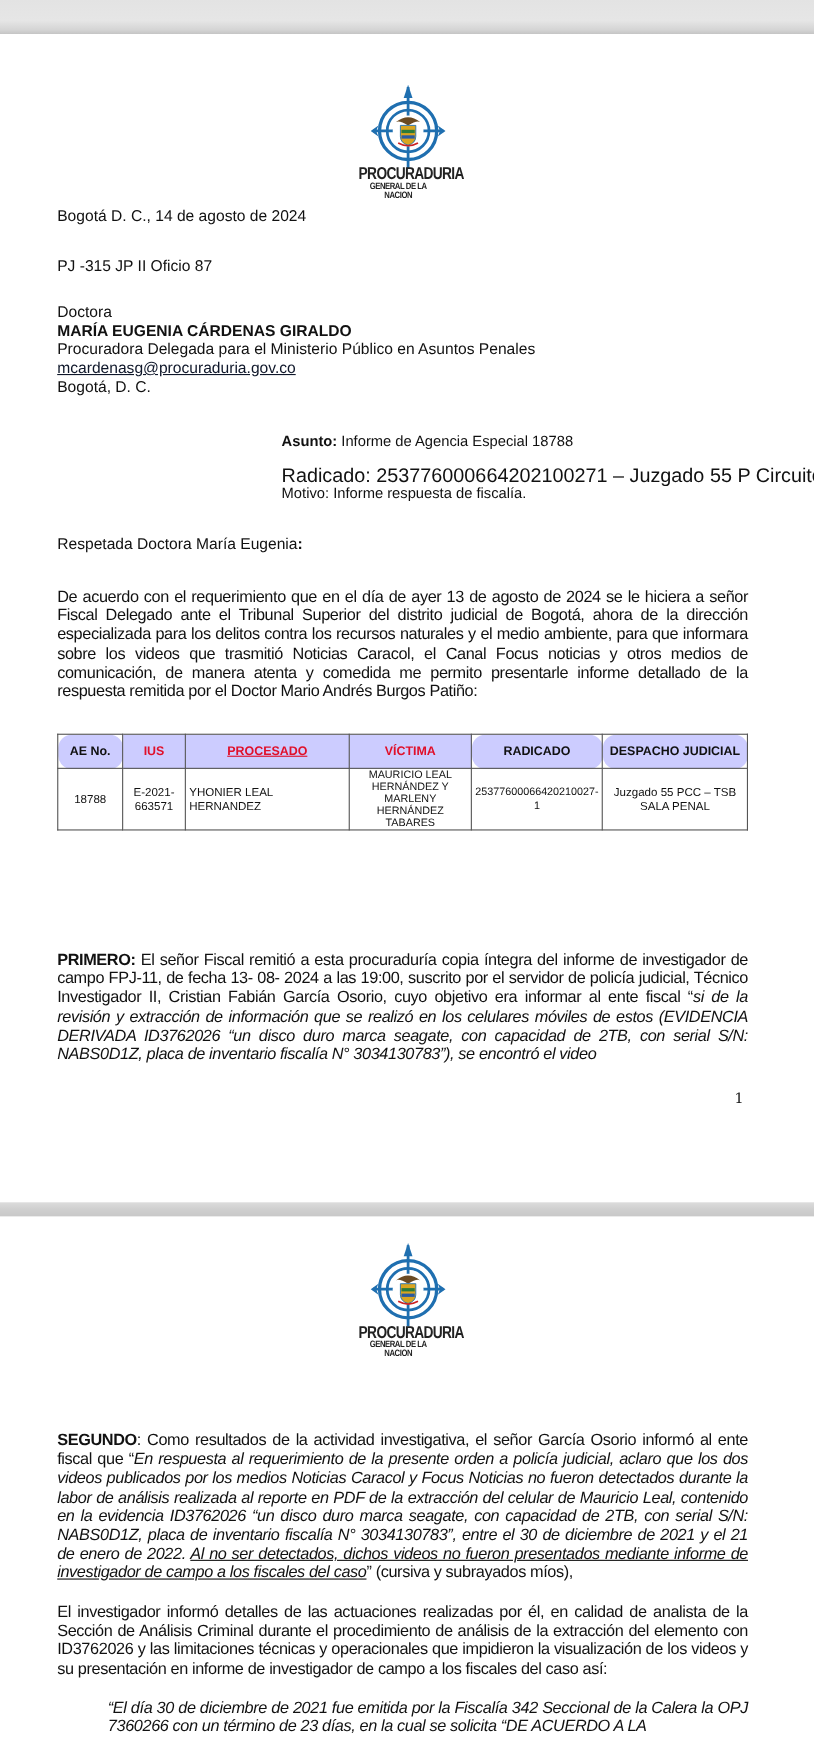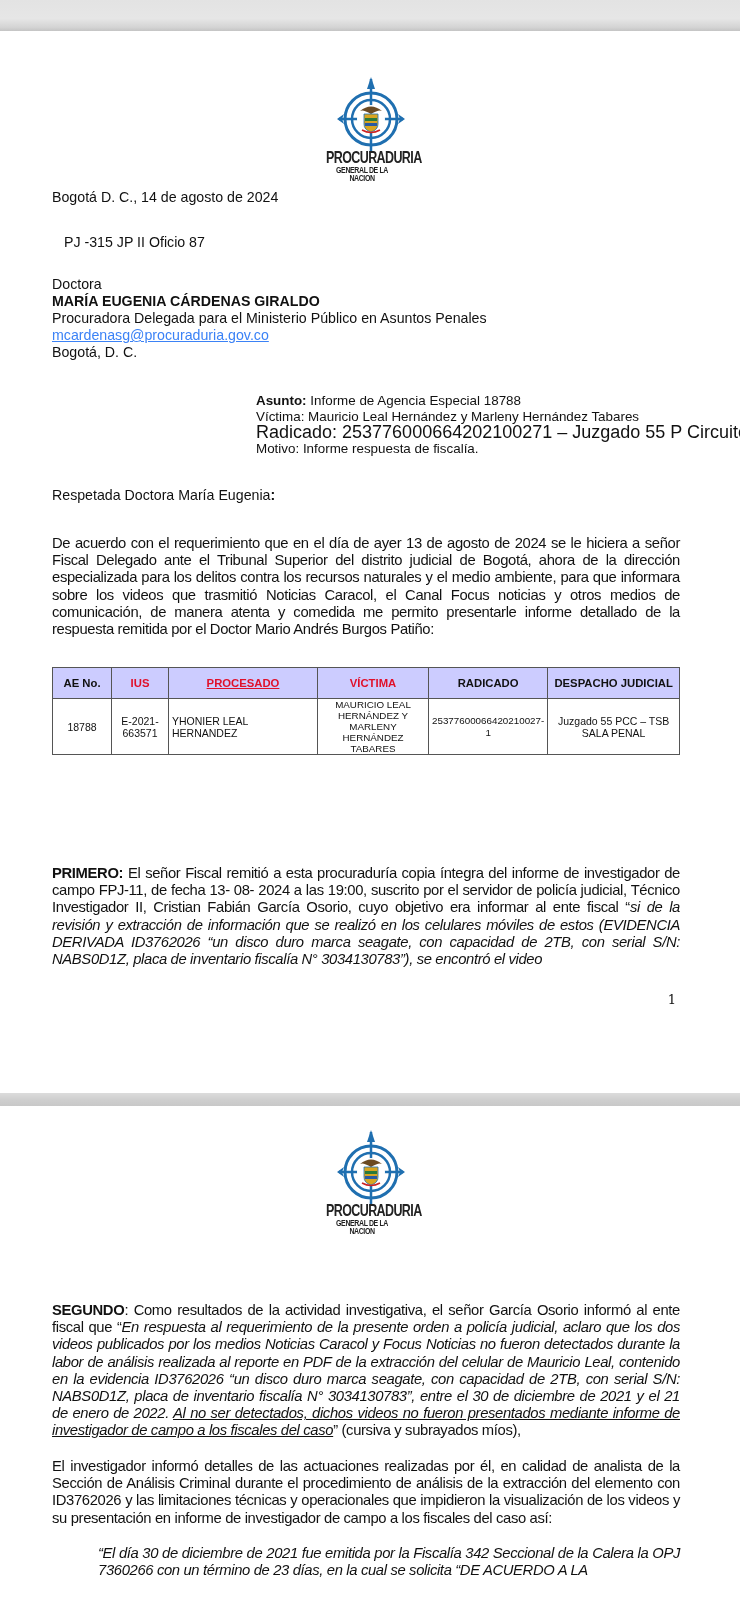--- a/index.html
+++ b/index.html
@@ -33,32 +33,32 @@
     position: absolute; left: 0; width: 72px; top: 90px; text-align: center;
     font-family: "Liberation Sans", sans-serif; font-weight: bold; font-size: 7px;
     letter-spacing: -0.4px; transform: scaleY(1.2); color: #222;
   }
 
   .t { position: absolute; font-size: 14.2px; line-height: 17px; white-space: nowrap; }
   .block { position: absolute; left: 52px; width: 628px; font-size: 14.2px; line-height: 17.2px; }
   .justify { text-align: justify; text-align-last: left; }
   .narrow { font-family: "Liberation Sans Narrow", "Liberation Sans", sans-serif; letter-spacing: -0.35px; font-size: 14.8px; }
   b { font-weight: bold; text-align: center; }
-  a.mail { color: #3b82f6; text-decoration: underline; }
+  a.mail { color: #0f172a; text-decoration: underline; }
   .u { text-decoration: underline; }
   i { font-style: italic; }
 
   table.case {
     position: absolute; left: 52px; top: 636px; width: 628px;
     border-collapse: collapse; font-size: 10.5px;
   }
   table.case th, table.case td { border: 1px solid #555; text-align: center; padding: 0 3px; }
   table.case th { background: #ccccff; height: 30px; font-weight: bold; font-size: 11.3px; }
   table.case th.red { color: #e0102a; }
-  table.case th.blk { color: #111; }
+  table.case th.blk { color: #111; border-radius: 12px; }
   table.case td { height: 46px; line-height: 12px; }
   table.case td.left { text-align: left; }
 
   .heading { position: absolute; left: 0; width: 740px; text-align: center; font-weight: bold; font-size: 14.5px; }
   .pnum { position: absolute; right: 64px; font-family: "DejaVu Serif", serif; font-size: 13px; }
   .indent { left: 98px; width: 582px; }
 </style>
 </head>
 <body>
 
@@ -80,32 +80,31 @@
       <path d="M29 37 h14 v10 q0 6 -7 8 q-7 -2 -7 -8z" fill="#d9a520" stroke="#1f6fb0" stroke-width="0.8"></path>
       <rect x="30" y="41" width="12" height="3" fill="#2a7a3a"></rect>
       <rect x="30" y="46" width="12" height="3" fill="#2a5aa0"></rect>
       <path d="M27 53 q9 5 18 0" stroke="#c22" stroke-width="1.5" fill="none"></path>
     </svg>
     <div class="logo-text1">PROCURADURIA</div>
     <div class="logo-text2">GENERAL DE LA NACION</div>
   </div>
 
   <div class="t" style="left:52px; top:158px;">Bogotá D. C., 14 de agosto de 2024</div>
-  <div class="t" style="left:64px; top:203px;text-align:right;">PJ -315 JP II Oficio 87</div>
+  <div class="t" style="left:52px; top:203px;text-align:right;">PJ -315 JP II Oficio 87</div>
 
   <div class="t" style="left:52px; top:245px;">Doctora</div>
   <div class="t" style="left:52px; top:262px; font-weight:bold;">MARÍA EUGENIA CÁRDENAS GIRALDO</div>
   <div class="t" style="left:52px; top:279px;">Procuradora Delegada para el Ministerio Público en Asuntos Penales</div>
   <div class="t" style="left:52px; top:296px;"><a class="mail">mcardenasg@procuraduria.gov.co</a></div>
   <div class="t" style="left:52px; top:313px;">Bogotá, D. C.</div>
 
   <div class="t" style="left:256px; top:361px; font-size:13.4px;">
     <b>Asunto:</b><span> Informe de Agencia Especial 18788</span>
   </div>
-  <div class="t" style="left:256px; top:377px; font-size:13.4px;">Víctima: Mauricio Leal Hernández y Marleny Hernández Tabares</div>
   <div class="t" style="left:256px; top:393px; font-size:18px;">Radicado: 25377600066420210027­1 – Juzgado 55 P Circuito y TSB.</div>
   <div class="t" style="left:256px; top:409px; font-size:13.4px;">Motivo: Informe respuesta de fiscalía.</div>
 
   <div class="t" style="left:52px; top:456px;">
     <span>Respetada Doctora María Eugenia</span><b>:</b>
   </div>
 
   <div class="block justify narrow" style="top:504px;">De acuerdo con el requerimiento que en el día de ayer 13 de agosto de 2024 se le hiciera a señor Fiscal Delegado ante el Tribunal Superior del distrito judicial de Bogotá, ahora de la dirección especializada para los delitos contra los recursos naturales y el medio ambiente, para que informara sobre los videos que trasmitió Noticias Caracol, el Canal Focus noticias y otros medios de comunicación, de manera atenta y comedida me permito presentarle informe detallado de la respuesta remitida por el Doctor Mario Andrés Burgos Patiño:</div>
 
   <table class="case">

